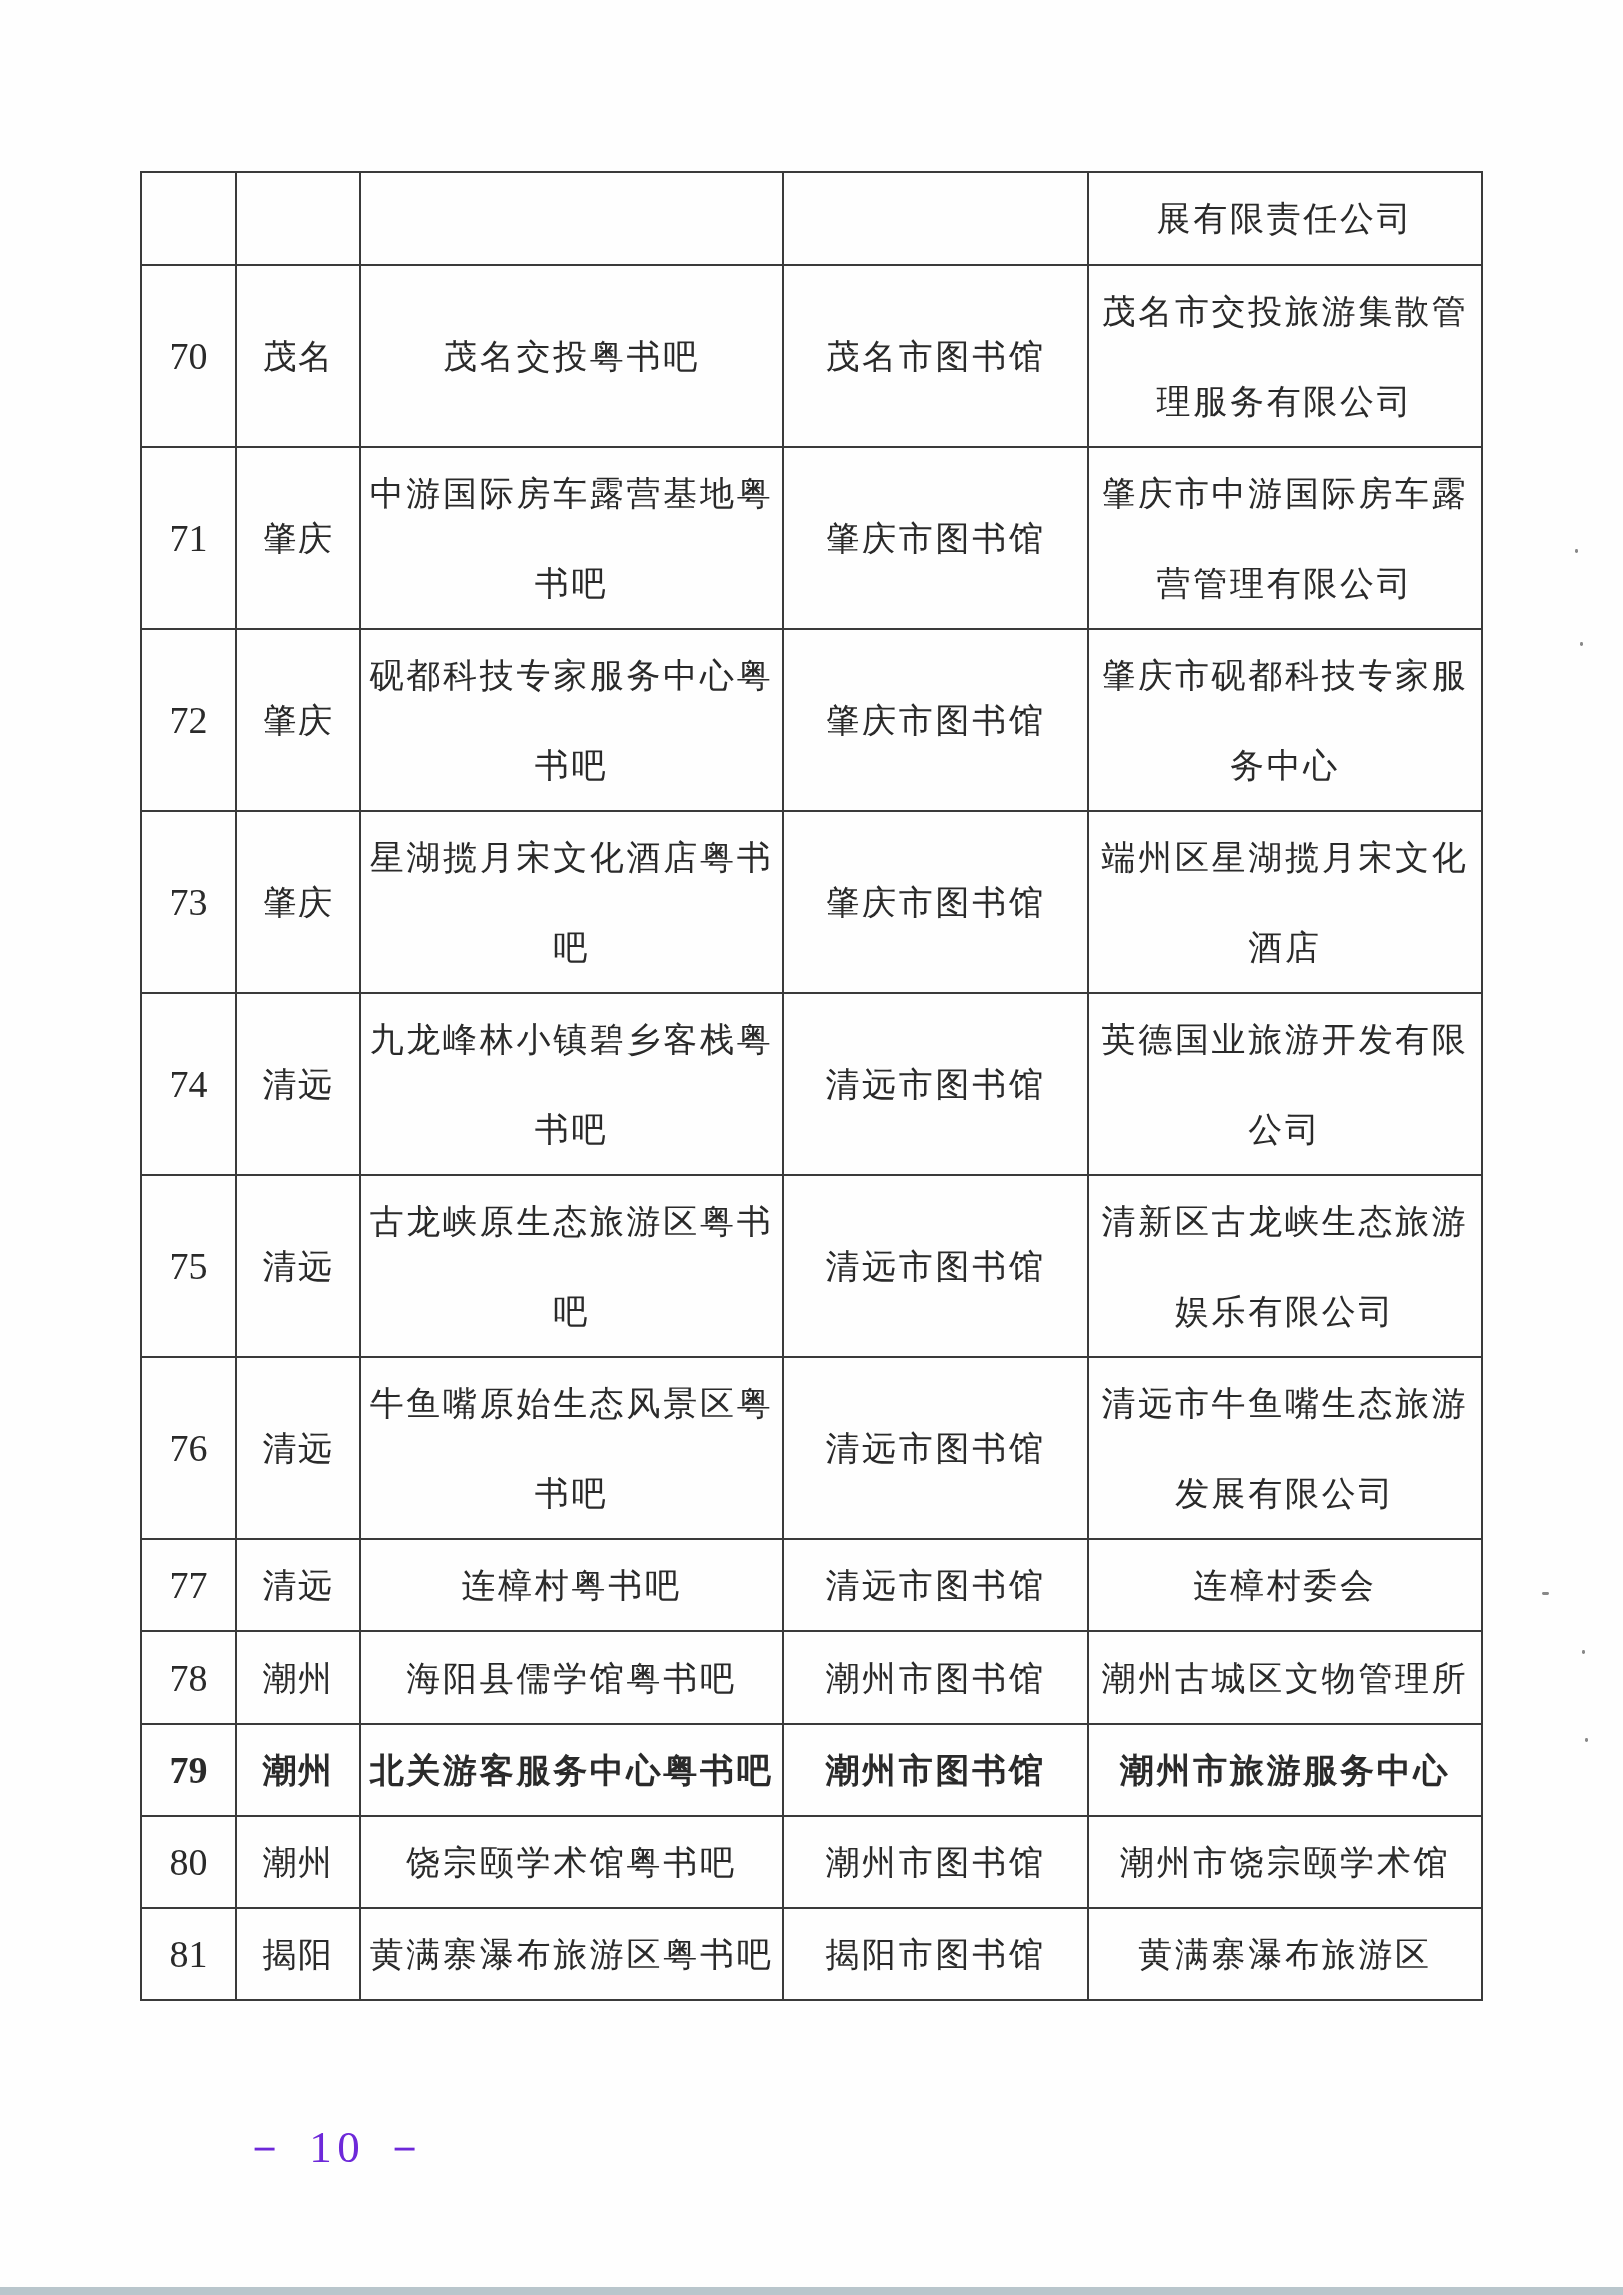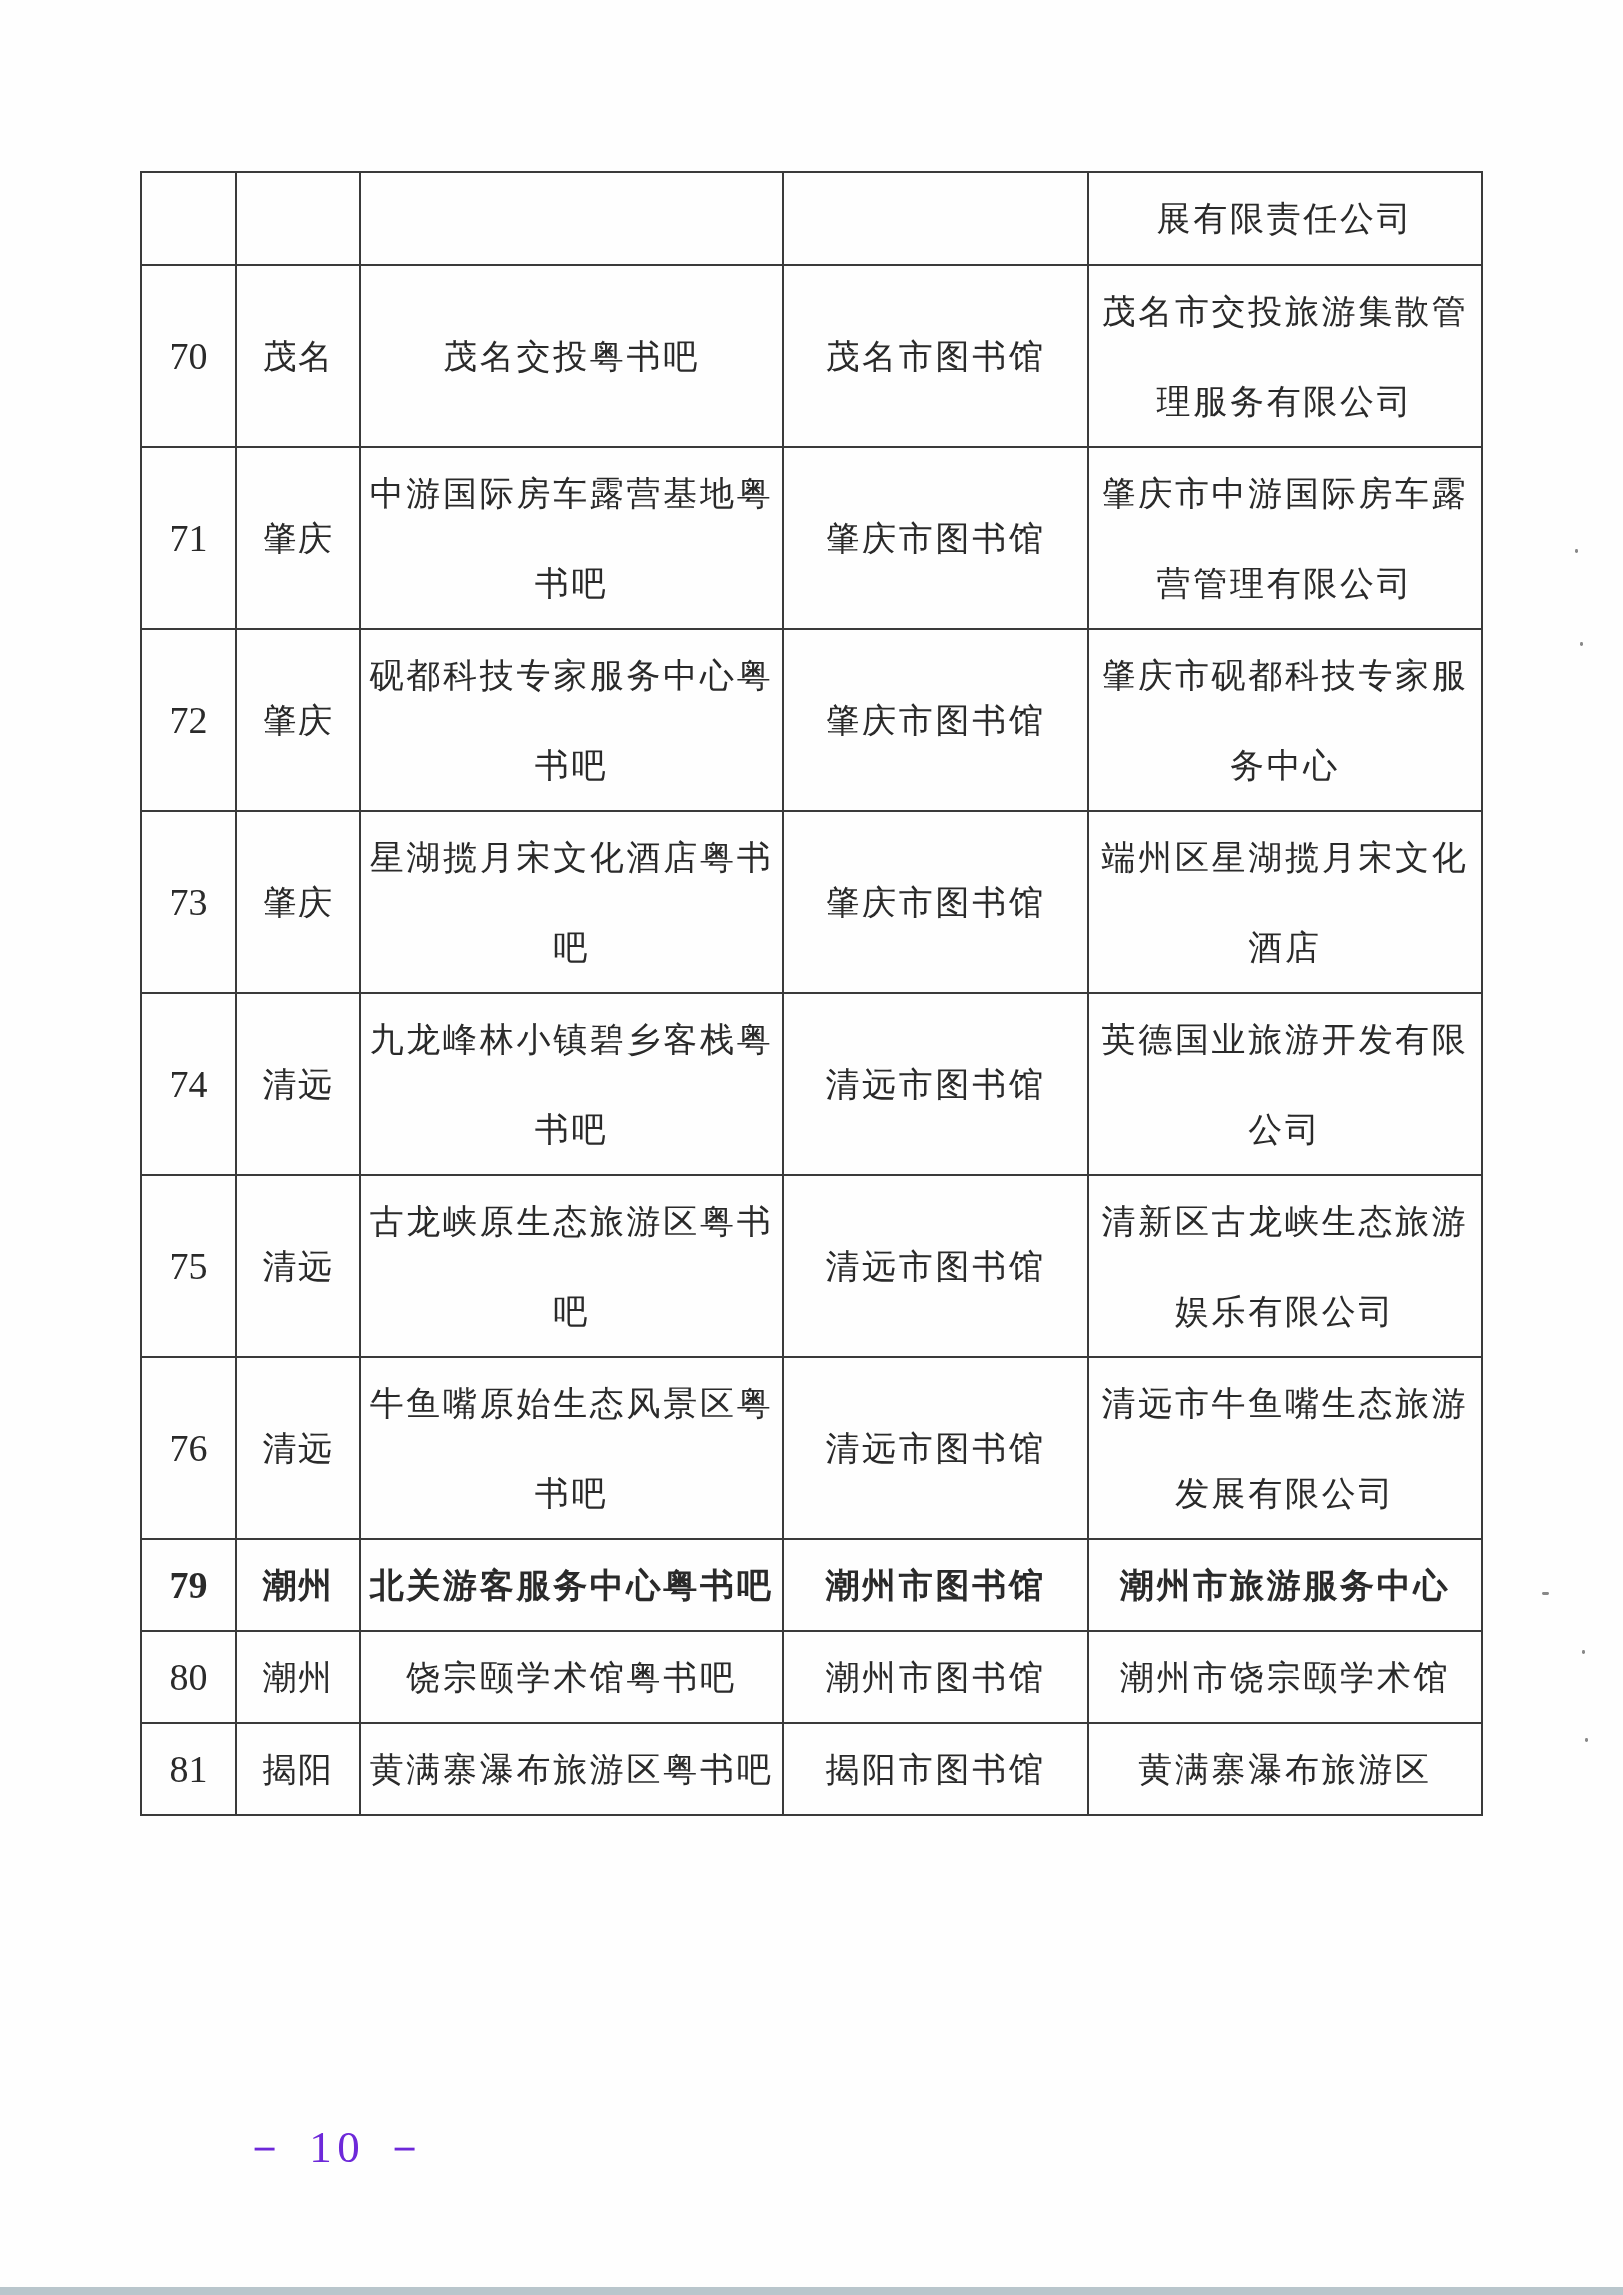--- a/index.html
+++ b/index.html
@@ -162,20 +162,46 @@
             <span>书吧</span>
           </td>
           <td class="guide cell-lines">
             <span>清远市图书馆</span>
           </td>
           <td class="operator cell-lines">
             <span>清远市牛鱼嘴生态旅游</span>
             <span>发展有限公司</span>
           </td>
         </tr>
+        <tr style="height: 92px;">
+          <td class="num">77</td>
+          <td class="city">清远</td>
+          <td class="name cell-lines">
+            <span>连樟村粤书吧</span>
+          </td>
+          <td class="guide cell-lines">
+            <span>清远市图书馆</span>
+          </td>
+          <td class="operator cell-lines">
+            <span>连樟村委会</span>
+          </td>
+        </tr>
+        <tr style="height: 93px;">
+          <td class="num">78</td>
+          <td class="city">潮州</td>
+          <td class="name cell-lines">
+            <span>海阳县儒学馆粤书吧</span>
+          </td>
+          <td class="guide cell-lines">
+            <span>潮州市图书馆</span>
+          </td>
+          <td class="operator cell-lines">
+            <span>潮州古城区文物管理所</span>
+          </td>
+        </tr>
         <tr style="height: 91px; font-weight: bold;">
           <td class="num">79</td>
           <td class="city">潮州</td>
           <td class="name cell-lines">
             <span>北关游客服务中心粤书吧</span>
           </td>
           <td class="guide cell-lines">
             <span>潮州市图书馆</span>
           </td>
           <td class="operator cell-lines">

